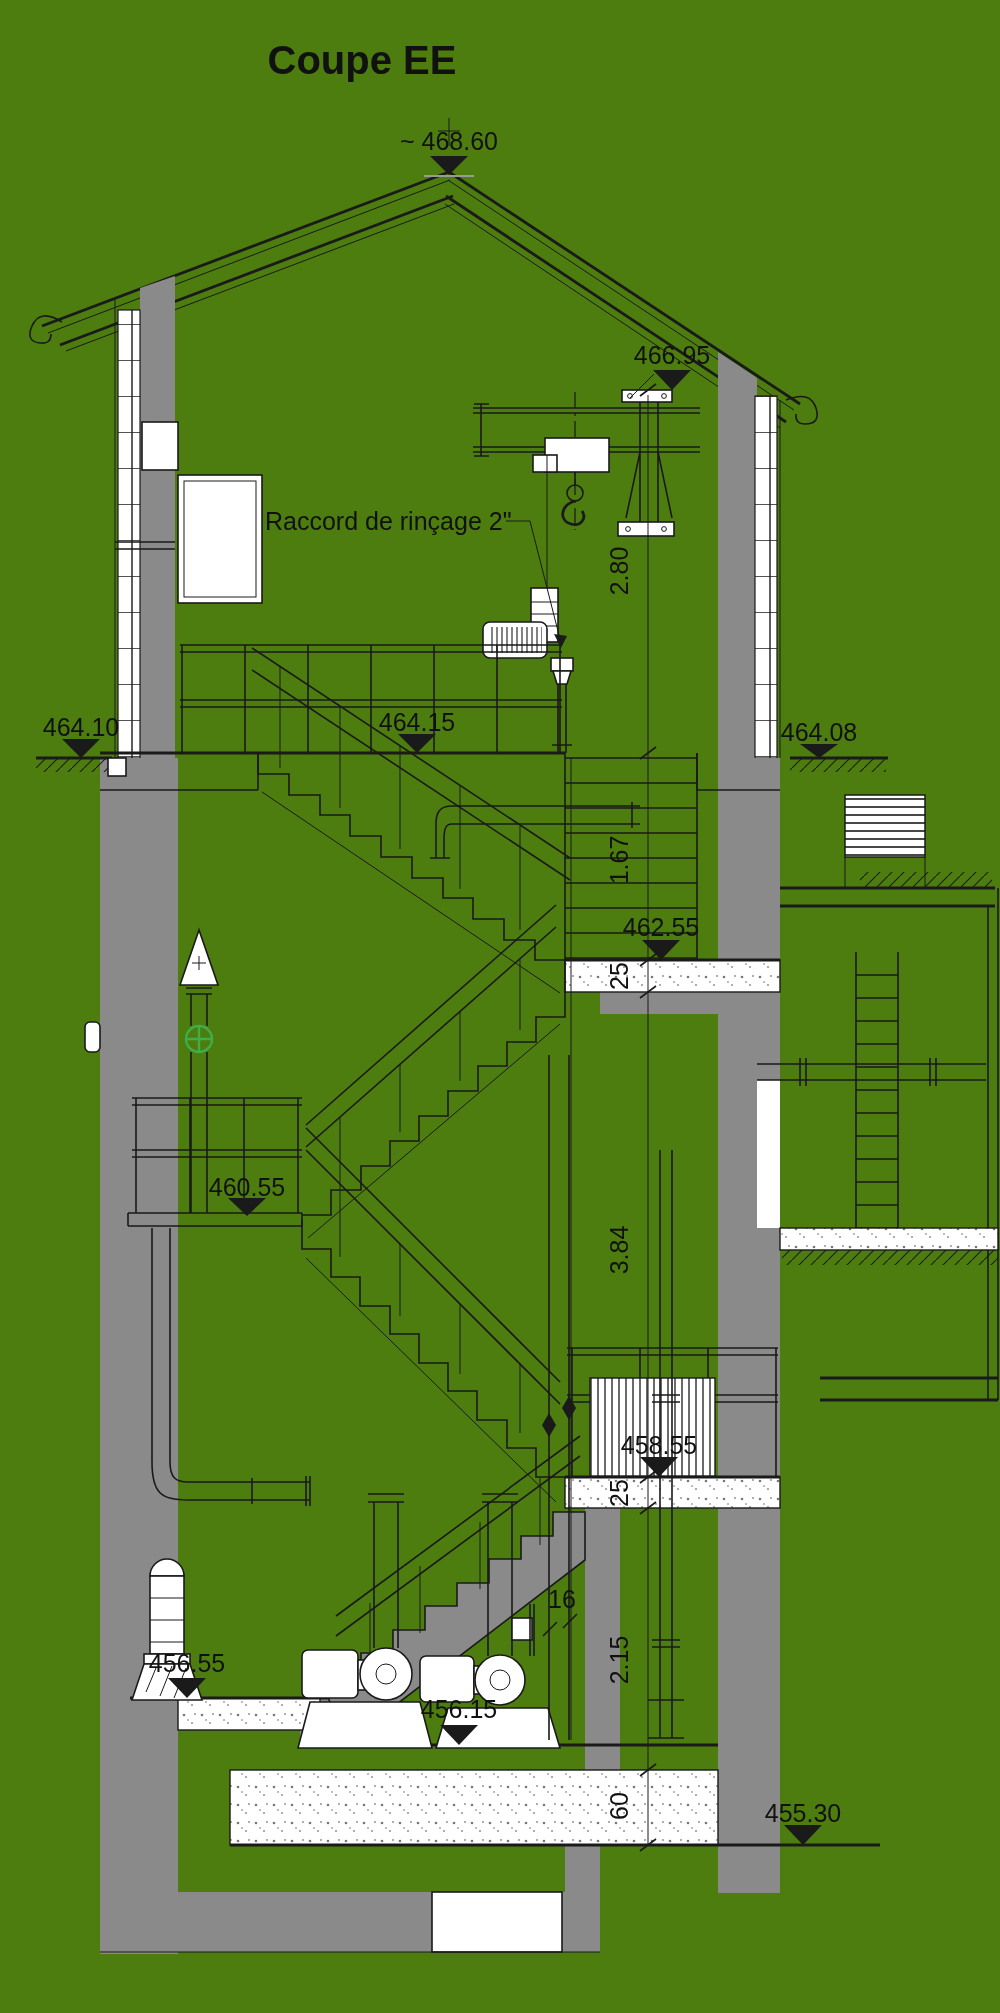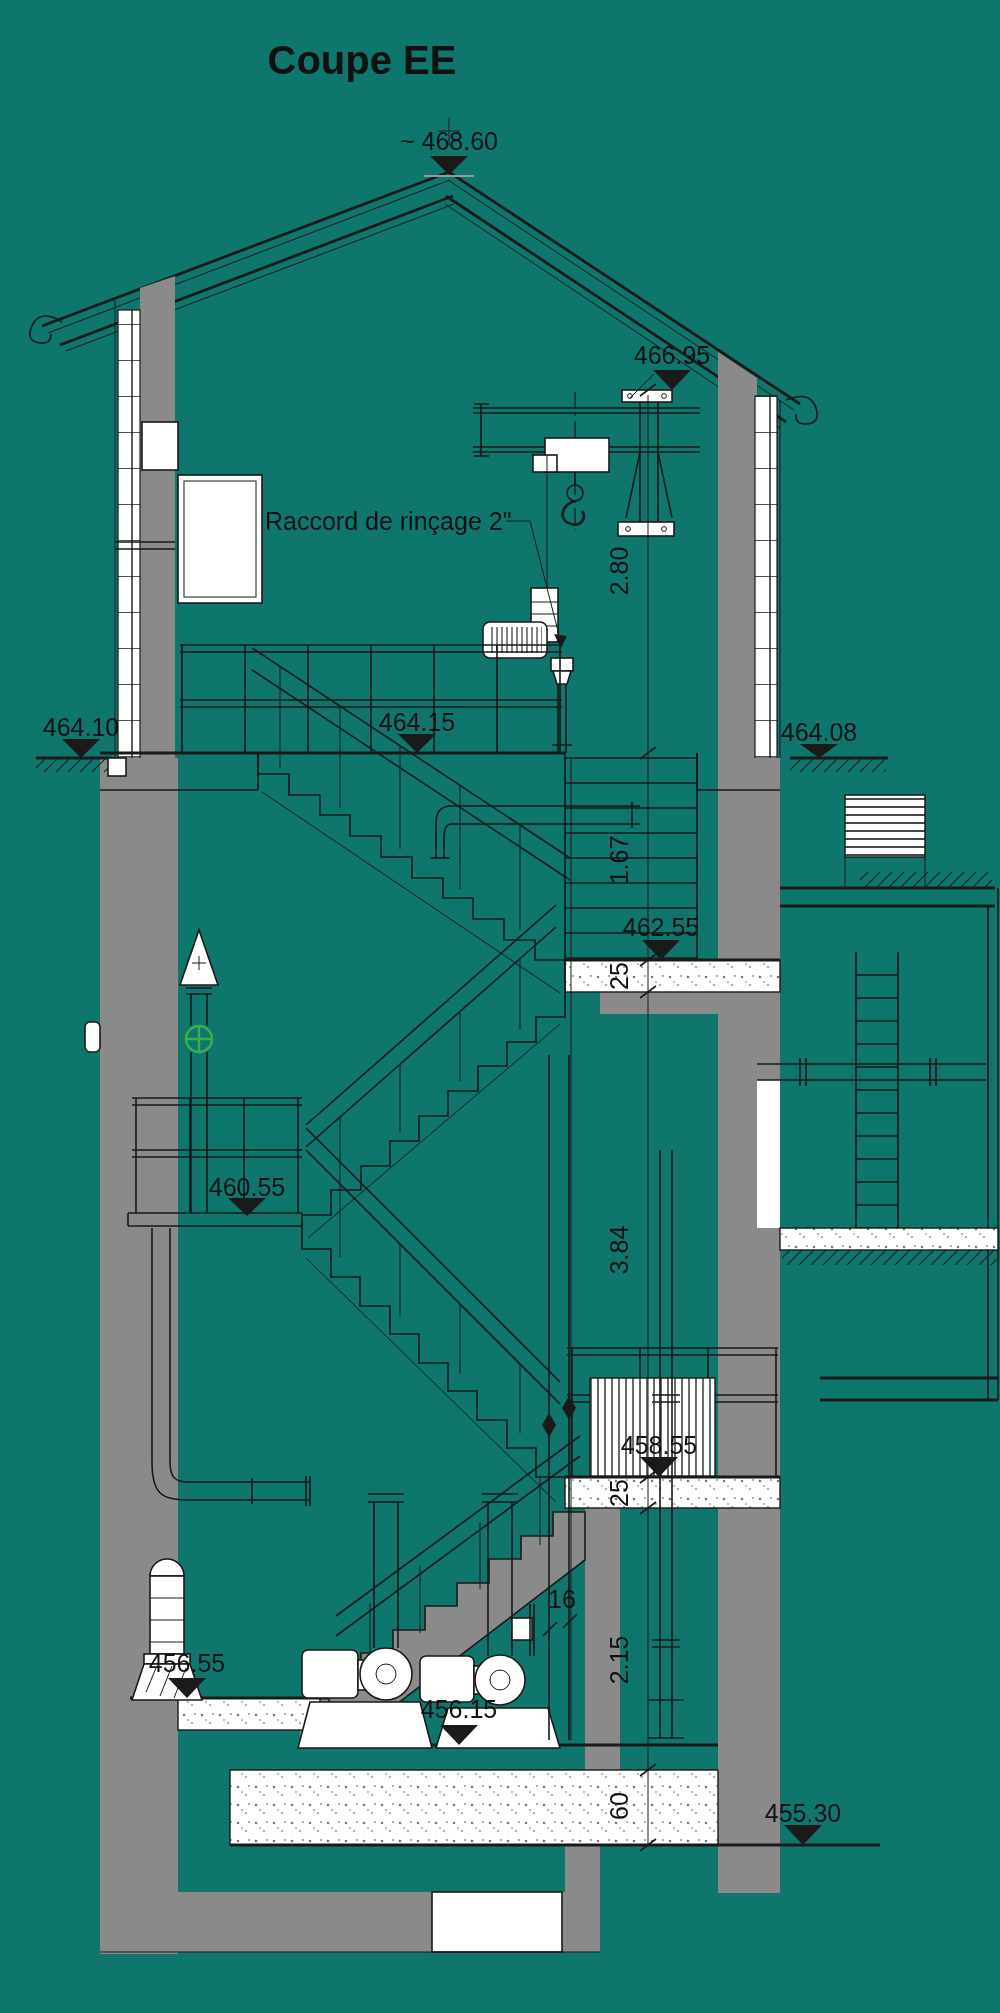--- a/index.html
+++ b/index.html
@@ -1,16 +1,16 @@
 <!DOCTYPE html>
 <html><head>
 <meta charset="utf-8">
 <style>
   html,body{margin:0;padding:0;background:#ffffff;}
-  .sheet{width:1000px;height:2013px;background:#0f766e;position:relative;overflow:hidden;}
+  .sheet{width:1000px;height:2013px;background:#4d7c0f;position:relative;overflow:hidden;}
   svg{display:block;}
   text{font-family:"Liberation Sans", sans-serif;fill:#111111;}
   .ttl{font-size:40px;font-weight:bold;}
   .lvl{font-size:25px;}
   .dim{font-size:25px;}
   .note{font-size:25px;}
   .s {stroke:#1a1a1a;fill:none;stroke-width:1.6;}
   .s1{stroke:#1a1a1a;fill:none;stroke-width:1;}
   .s2{stroke:#1a1a1a;fill:none;stroke-width:2.8;}
   .w {fill:#8a8a8a;stroke:none;}

